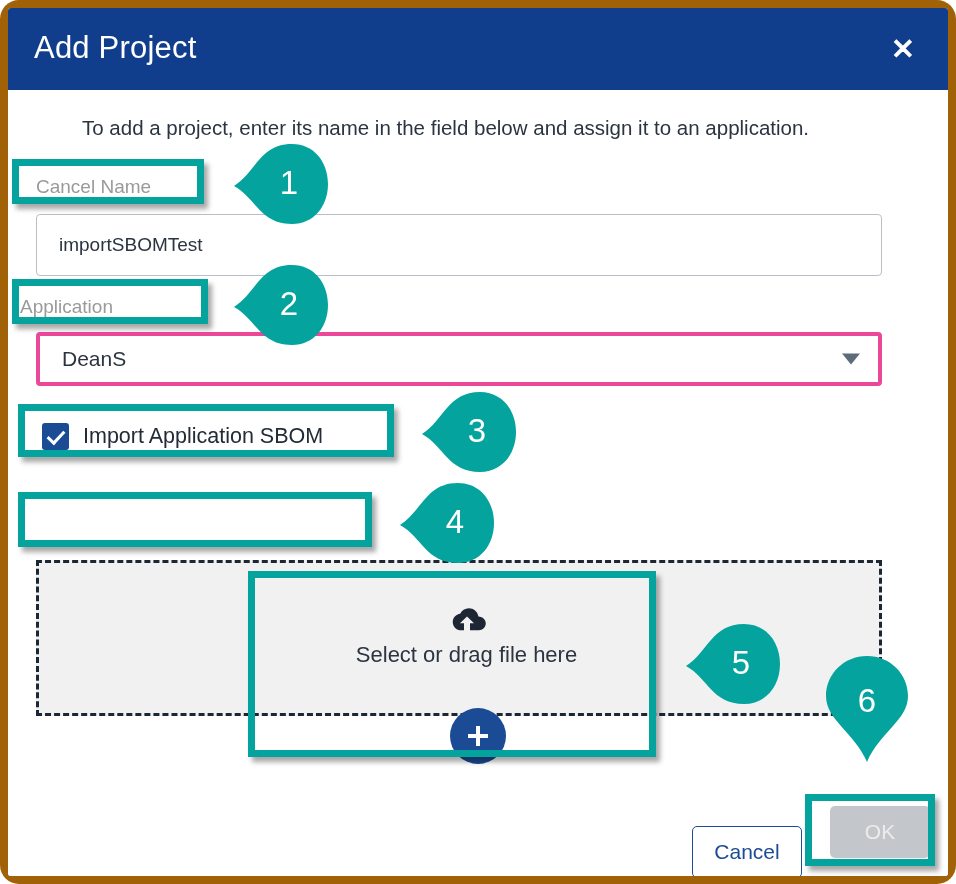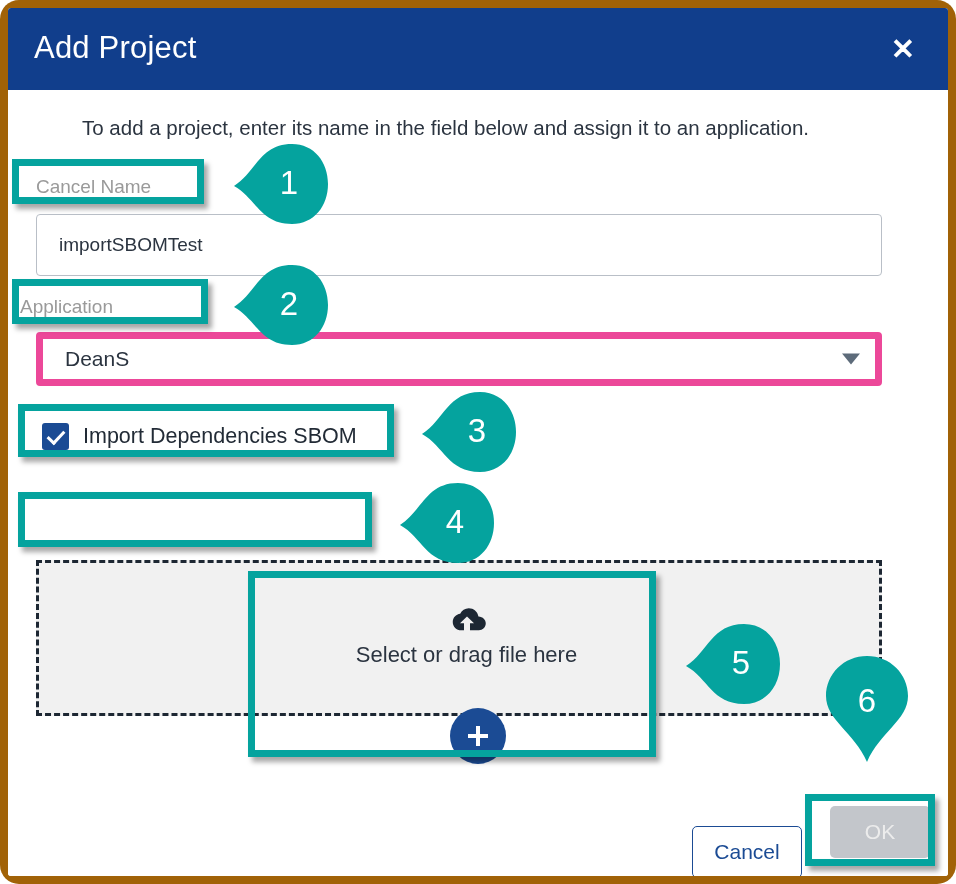--- a/index.html
+++ b/index.html
@@ -113,21 +113,21 @@
   .select-wrap {
     position: absolute;
     left: 28px;
     top: 242px;
     width: 846px;
     height: 54px;
   }
   .select-box {
     width: 100%;
     height: 100%;
-    border: 7px solid #ec4899;
+    border: 4px solid #ec4899;
     border-radius: 4px;
     background: #fff;
     display: flex;
     align-items: center;
     padding: 0 22px;
     cursor: pointer;
   }
   .select-value {
     font-size: 21px;
     color: #2b3440;
@@ -365,21 +365,21 @@
       <div class="field-label" id="label-application">Application</div>
       <div class="select-wrap">
         <div class="select-box">
           <span class="select-value">DeanS</span>
         </div>
         <span class="chevron-down-icon"></span>
       </div>
 
       <div class="checkbox-row">
         <span class="checkbox"></span>
-        <span class="checkbox-label">Import Dependencies SBOM</span>
+        <span class="checkbox-label">Import Application SBOM</span>
       </div>
 
 
       <div class="radio-row">
         <label class="radio-item">
           <span class="radio checked"></span>
           <span class="radio-label">CycloneDX</span>
         </label>
         <label class="radio-item">
           <span class="radio unchecked"></span>

